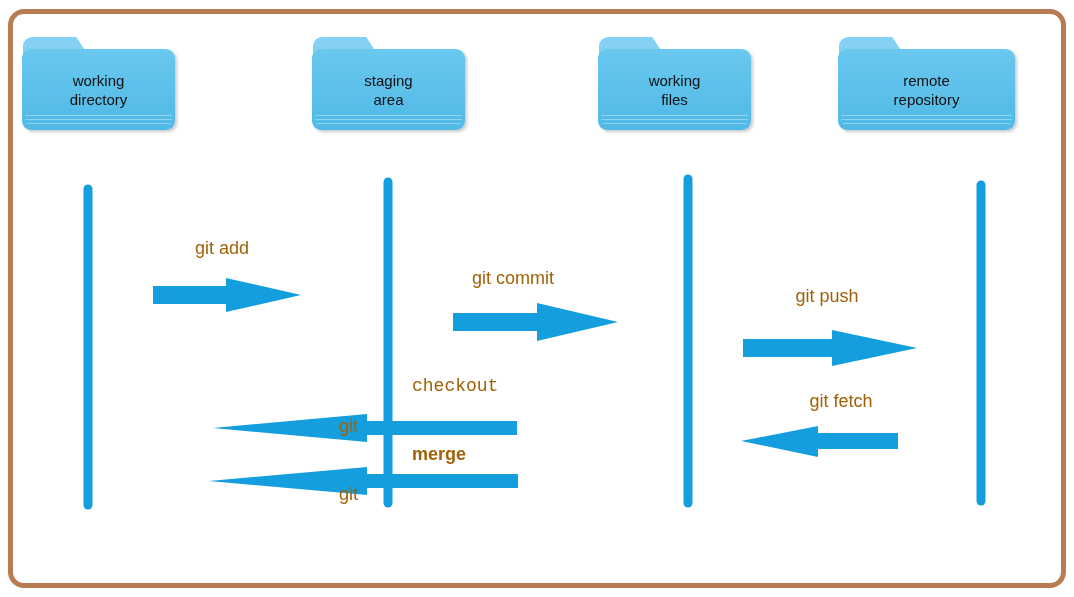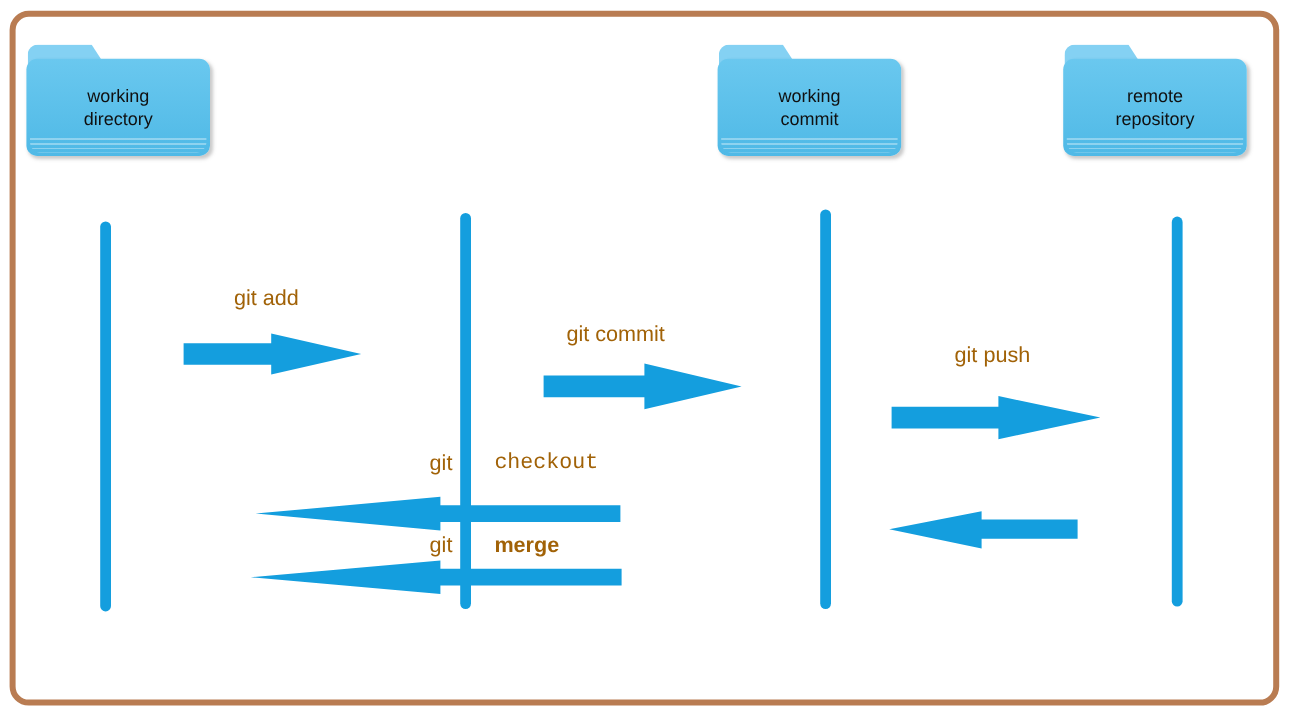--- a/index.html
+++ b/index.html
@@ -42,48 +42,55 @@
     font-size:15px;color:#101010;line-height:19px;text-align:right;
   }
   
   svg.diagram{position:absolute;left:0;top:0;}
   
   .cmd{
     position:absolute;
     font-size:18px;color:#a16207;
     text-align:center;white-space:nowrap;
   }
-  .cmd.right{text-align:right;}
+  .cmd.right{margin-top:40px;}
   .cmd.left{text-align:left;}
 </style>
 </head>
 <body>
 
 <div class="stage">
 
   <div class="outer-border"></div>
 
   <div class="folder" style="left:22px;top:37px;">
     <div class="tab"></div>
     <div class="body">
       <div class="line">working</div>
       <div class="line">directory</div>
     </div>
   </div>
 
+  <div class="folder" style="left:312px;top:37px;">
+    <div class="tab"></div>
+    <div class="body">
+      <div class="line">staging</div>
+      <div class="line">area</div>
+    </div>
+  </div>
 
   <div class="folder" style="left:598px;top:37px;">
     <div class="tab"></div>
     <div class="body">
       <div class="line">working</div>
-      <div class="line">commit</div>
+      <div class="line">files</div>
     </div>
   </div>
 
-  <div class="folder" style="left:886px;top:37px;">
+  <div class="folder" style="left:838px;top:37px;padding-left:24px;">
     <div class="tab"></div>
     <div class="body">
       <div class="line">remote</div>
       <div class="line">repository</div>
     </div>
   </div>
 
   <svg class="diagram" width="1074" height="597" viewBox="0 0 1074 597">
     <g fill="#149ede" stroke="none">
       <line x1="88" y1="189" x2="88" y2="505" stroke="#149ede" stroke-width="9" stroke-linecap="round"></line>
@@ -99,20 +106,21 @@
       <polygon points="518,474 367,474 367,467 209,481 367,495 367,488 518,488"></polygon>
     </g>
   </svg>
 
   <div class="cmd" style="left:160px;top:238px;width:124px;">git add</div>
 
   <div class="cmd" style="left:451px;top:268px;width:124px;">git commit</div>
 
   <div class="cmd" style="left:765px;top:286px;width:124px;">git push</div>
 
+  <div class="cmd" style="left:779px;top:391px;width:124px;">git fetch</div>
 
   <div class="cmd right" style="left:320px;top:376px;width:57px;">git</div>
   <div class="cmd left" style="left:412px;top:376px;font-family:Liberation Mono, monospace;">checkout</div>
 
   <div class="cmd right" style="left:320px;top:444px;width:57px;">git</div>
   <div class="cmd left" style="left:412px;top:444px;font-weight:bold;">merge</div>
 
 </div>
 
 </body></html>

